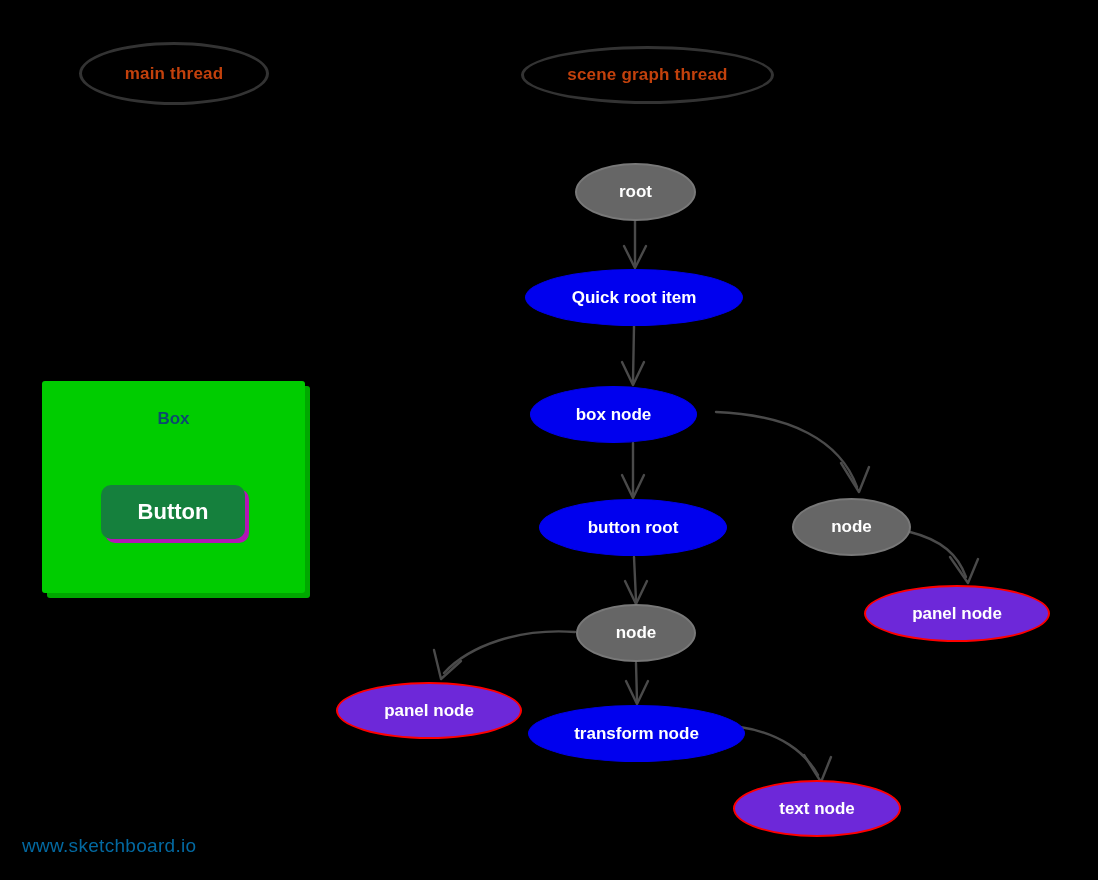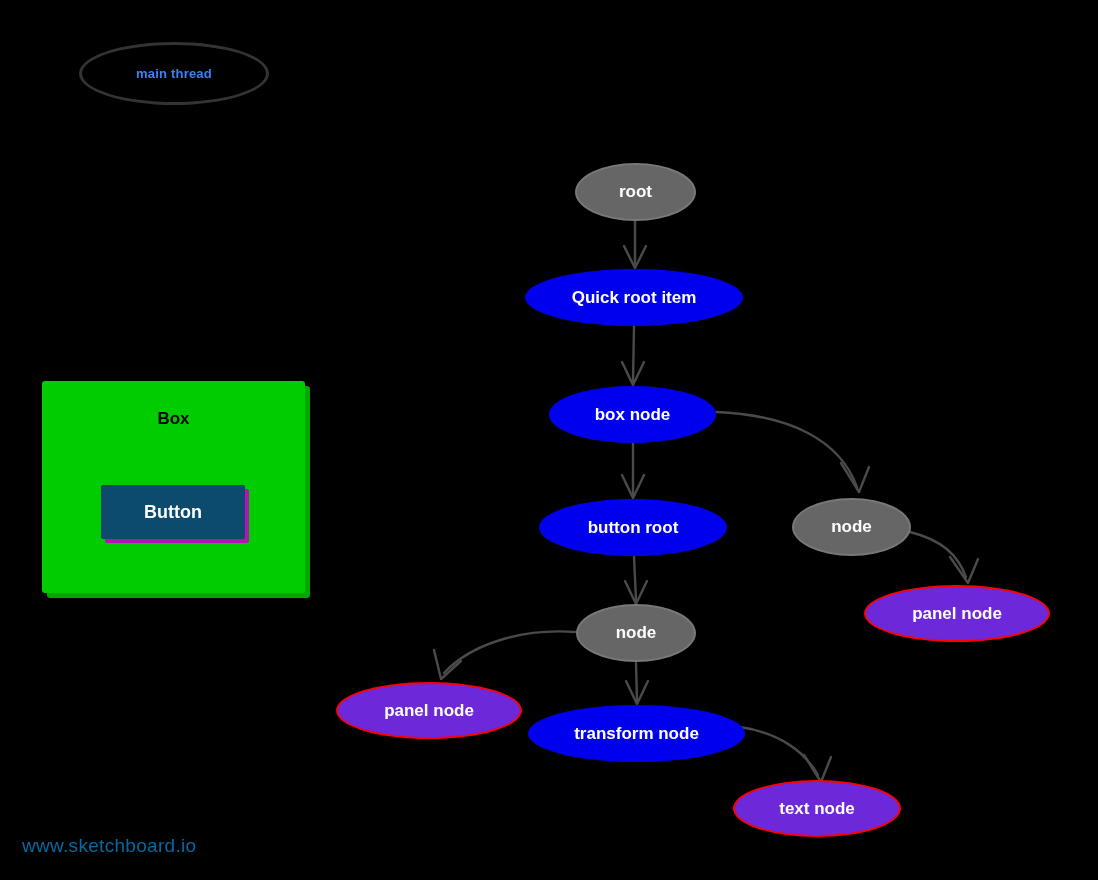--- a/index.html
+++ b/index.html
@@ -30,23 +30,23 @@
 
   
   .thread-ellipse {
     position: absolute;
     display: flex;
     align-items: center;
     justify-content: center;
     border: 3px solid #333333;
     border-radius: 50%;
     background: transparent;
-    color: #3b82f6;
-    font-weight: bold;
-    font-size: 13px;
+    color: #c2410c;
+    font-weight: bold;
+    font-size: 17px;
     letter-spacing: .2px;
     box-sizing: border-box;
   }
 
   
   .node {
     position: absolute;
     display: flex;
     align-items: center;
     justify-content: center;
@@ -77,35 +77,35 @@
     box-shadow: 5px 5px 0 0 #00a800;
     border-radius: 3px;
     box-sizing: border-box;
   }
   .widget-box-label {
     position: absolute;
     left: 0;
     right: 0;
     top: 28px;
     text-align: center;
-    color: #000000;
+    color: #0c4a6e;
     font-weight: bold;
     font-size: 17px;
   }
   .widget-button {
     position: absolute;
     display: flex;
     align-items: center;
     justify-content: center;
-    background: #0c4a6e;
+    background: #15803d;
     box-shadow: 4px 4px 0 0 #b315b5;
-    border-radius: 2px;
+    border-radius: 10px;
     color: #ffffff;
     font-weight: bold;
-    font-size: 18px;
+    font-size: 22px;
     box-sizing: border-box;
   }
 
   
   .watermark {
     position: absolute;
     left: 22px;
     top: 835px;
     color: #0369a1;
     font-size: 19px;
@@ -165,35 +165,38 @@
         <path d="M804,755 L821,782 L831,757"></path>
       </g>
 
     </g>
   </svg>
 
   <div class="thread-ellipse" style="left:79px; top:42px; width:190px; height:63px;">
     <span>main thread</span>
   </div>
 
+  <div class="thread-ellipse" style="left:521px; top:46px; width:253px; height:58px;">
+    <span>scene graph thread</span>
+  </div>
 
   <div class="widget-box" style="left:42px; top:381px; width:263px; height:212px;">
     <div class="widget-box-label">Box</div>
     <div class="widget-button" style="left:59px; top:104px; width:144px; height:54px;">Button</div>
   </div>
 
   <div class="node gray" style="left:575px; top:163px; width:121px; height:58px;">
     <span>root</span>
   </div>
 
   <div class="node blue" style="left:525px; top:269px; width:218px; height:57px;">
     <span>Quick root item</span>
   </div>
 
-  <div class="node blue" style="left:549px; top:386px; width:167px; height:57px;">
+  <div class="node blue" style="left:530px; top:386px; width:167px; height:57px;">
     <span>box node</span>
   </div>
 
   <div class="node blue" style="left:539px; top:499px; width:188px; height:57px;">
     <span>button root</span>
   </div>
 
   <div class="node gray" style="left:792px; top:498px; width:119px; height:58px;">
     <span>node</span>
   </div>

